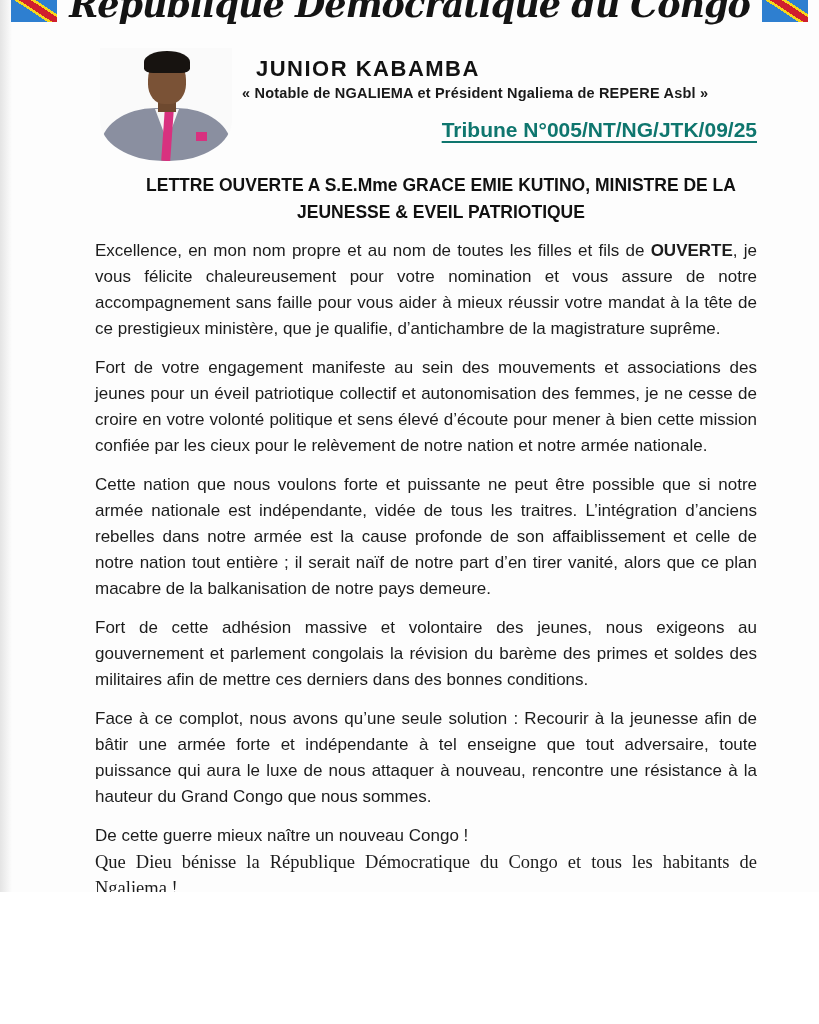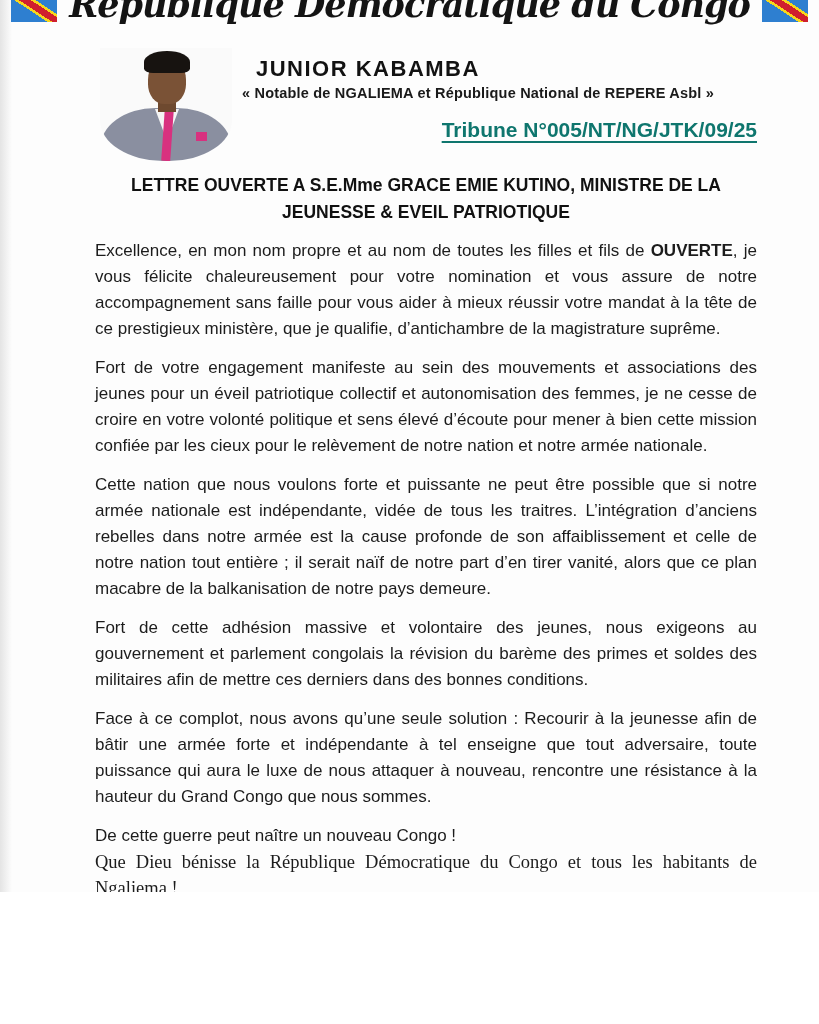--- a/index.html
+++ b/index.html
@@ -58,21 +58,21 @@
     font-size:16px; color:#1d6fc0; text-decoration:underline; cursor:pointer;
   }
   .tribune {
     position:absolute; right:62px; top:118px;
     font-size:21px; font-weight:bold; color:#0f766e;
     text-decoration:underline; text-decoration-thickness:2px; text-underline-offset:4px;
   }
 
   
   .letter-title {
-    position:absolute; left:95px; width:662px; top:172px;
+    position:absolute; left:110px; width:662px; top:172px;
     text-align:center; font-weight:bold; font-size:17.5px; line-height:27px; color:#111;
   }
   .body {
     position:absolute; left:95px; width:662px; top:238px;
     font-size:17px; line-height:26px; text-align:justify; color:#1c1c1c;
   }
   .body p { margin:0 0 13px 0; }
   .body .no-gap { margin-bottom:0; }
   .bold { font-weight:bold; }
   .closing-serif {
@@ -99,28 +99,28 @@
     <div class="suit"></div>
     <div class="shirt"></div>
     <div class="tie"></div>
     <div class="pocket-square"></div>
     <div class="neck"></div>
     <div class="face"></div>
     <div class="hair"></div>
   </div>
 
   <div class="author-name">JUNIOR KABAMBA</div>
-  <div class="author-title">« Notable de NGALIEMA et République National de REPERE Asbl »</div>
+  <div class="author-title">« Notable de NGALIEMA et Président Ngaliema de REPERE Asbl »</div>
   <div class="tribune">Tribune N°005/NT/NG/JTK/09/25</div>
 
   <div class="letter-title">LETTRE OUVERTE A S.E.Mme GRACE EMIE KUTINO, MINISTRE DE LA JEUNESSE &amp; EVEIL PATRIOTIQUE</div>
 
   <div class="body">
     <p><span>Excellence, en mon nom propre et au nom de toutes les filles et fils de </span><span class="bold">OUVERTE</span><span>, je vous félicite chaleureusement pour votre nomination et vous assure de notre accompagnement sans faille pour vous aider à mieux réussir votre mandat à la tête de ce prestigieux ministère, que je qualifie, d’antichambre de la magistrature suprême.</span></p>
     <p>Fort de votre engagement manifeste au sein des mouvements et associations des jeunes pour un éveil patriotique collectif et autonomisation des femmes, je ne cesse de croire en votre volonté politique et sens élevé d’écoute pour mener à bien cette mission confiée par les cieux pour le relèvement de notre nation et notre armée nationale.</p>
     <p>Cette nation que nous voulons forte et puissante ne peut être possible que si notre armée nationale est indépendante, vidée de tous les traitres. L’intégration d’anciens rebelles dans notre armée est la cause profonde de son affaiblissement et celle de notre nation tout entière ; il serait naïf de notre part d’en tirer vanité, alors que ce plan macabre de la balkanisation de notre pays demeure.</p>
     <p>Fort de cette adhésion massive et volontaire des jeunes, nous exigeons au gouvernement et parlement congolais la révision du barème des primes et soldes des militaires afin de mettre ces derniers dans des bonnes conditions.</p>
     <p>Face à ce complot, nous avons qu’une seule solution : Recourir à la jeunesse afin de bâtir une armée forte et indépendante à tel enseigne que tout adversaire, toute puissance qui aura le luxe de nous attaquer à nouveau, rencontre une résistance à la hauteur du Grand Congo que nous sommes.</p>
-    <p class="no-gap">De cette guerre peut naître un nouveau Congo !</p>
+    <p class="no-gap">De cette guerre mieux naître un nouveau Congo !</p>
     <p class="closing-serif">Que Dieu bénisse la République Démocratique du Congo et tous les habitants de Ngaliema !</p>
     <div class="signature">Rendons à Recourir sa noblesse !</div>
   </div>
 </div>
 
 </body></html>

